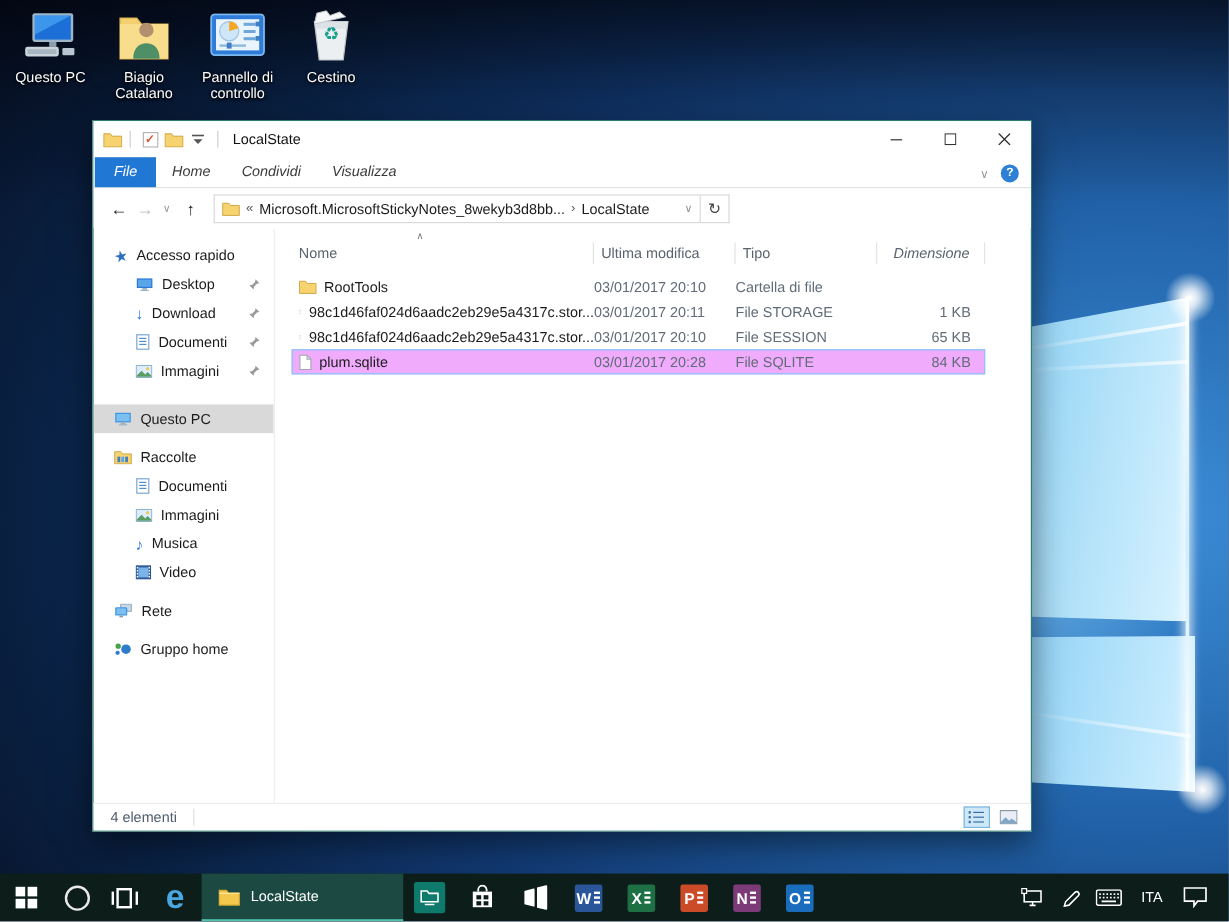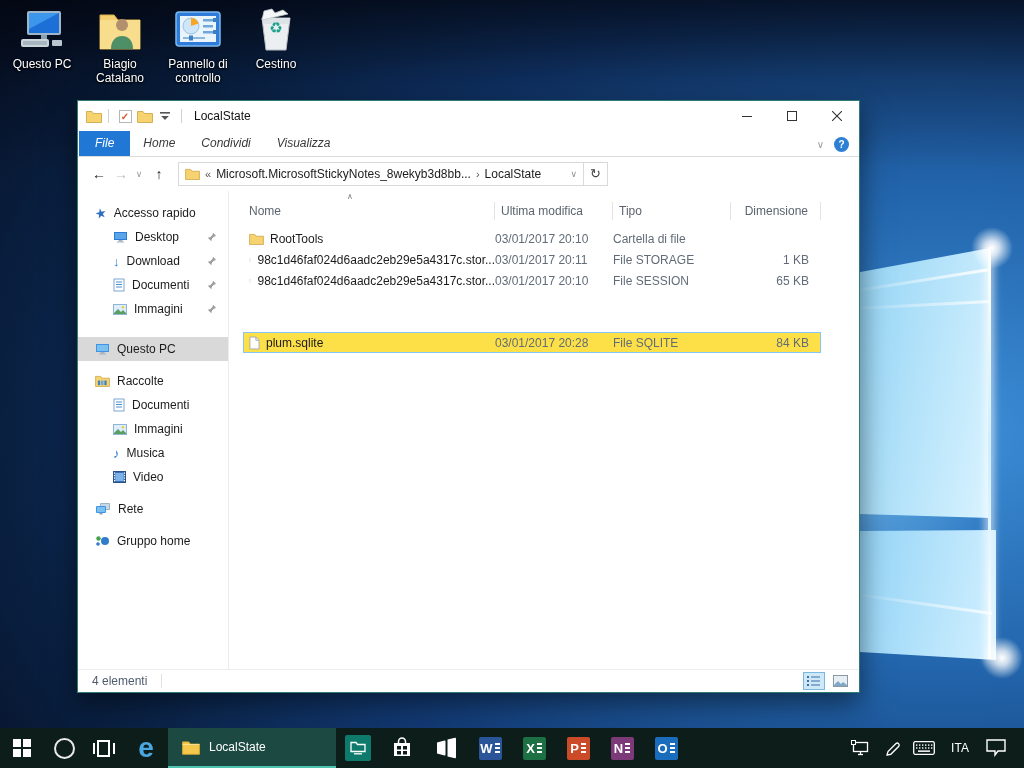--- a/index.html
+++ b/index.html
@@ -84,24 +84,24 @@
   .nav-gap { height:8px; }
   .pin { position:absolute; right:11px; top:7px; }
   .star-glyph { color:#2f6fc0; font-size:13px; transform:rotate(-12deg); display:inline-block; }
   .note-glyph { color:#2b7bd6; font-size:13px; font-weight:bold; }
   .dl-glyph { color:#2b7bd6; font-size:13px; font-weight:bold; }
 
   .main { flex:1; position:relative; padding-left:14px; }
   .sort-caret { position:absolute; left:118px; top:1px; font-size:8px; color:#777; }
   .cols { display:grid; grid-template-columns:252px 118px 118px 90px; margin-top:9px; height:22px; align-items:center; }
   .col-h { font-size:12px; color:#5a646e; padding-left:6px; border-right:1px solid #e3e3e3; height:18px; line-height:18px; }
-  .col-h.size { text-align:right; padding-right:12px; }
+  .col-h.size { text-align:right; padding-right:12px;font-style:italic; }
   .filelist { margin-top:6px; }
   .frow { display:grid; grid-template-columns:252px 118px 118px 90px; height:21px; align-items:center; width:578px; }
-  .frow.selected { background:#fde047; outline:1px solid #84c7f5; outline-offset:-1px;margin-top:41px; }
+  .frow.selected { background:#f0abfc; outline:1px solid #84c7f5; outline-offset:-1px; }
   .cell-name { display:flex; align-items:center; gap:6px; padding-left:6px; font-size:12px; color:#1b1b1b;
     white-space:nowrap; overflow:hidden; }
   .cell-meta { font-size:12px; color:#616c78; white-space:nowrap; }
   .cell-size { font-size:12px; color:#616c78; text-align:right; padding-right:12px; }
 
   .statusbar { position:absolute; left:0; right:0; bottom:0; height:23px; border-top:1px solid #ececec; background:#fff;
     display:flex; align-items:center; padding:0 8px 0 14px; }
   .status-count { font-size:12px; color:#4e5b6e; }
   .status-sep { width:1px; height:14px; background:#e0e0e0; margin-left:14px; }
   .view-btns { margin-left:auto; display:flex; gap:4px; }

